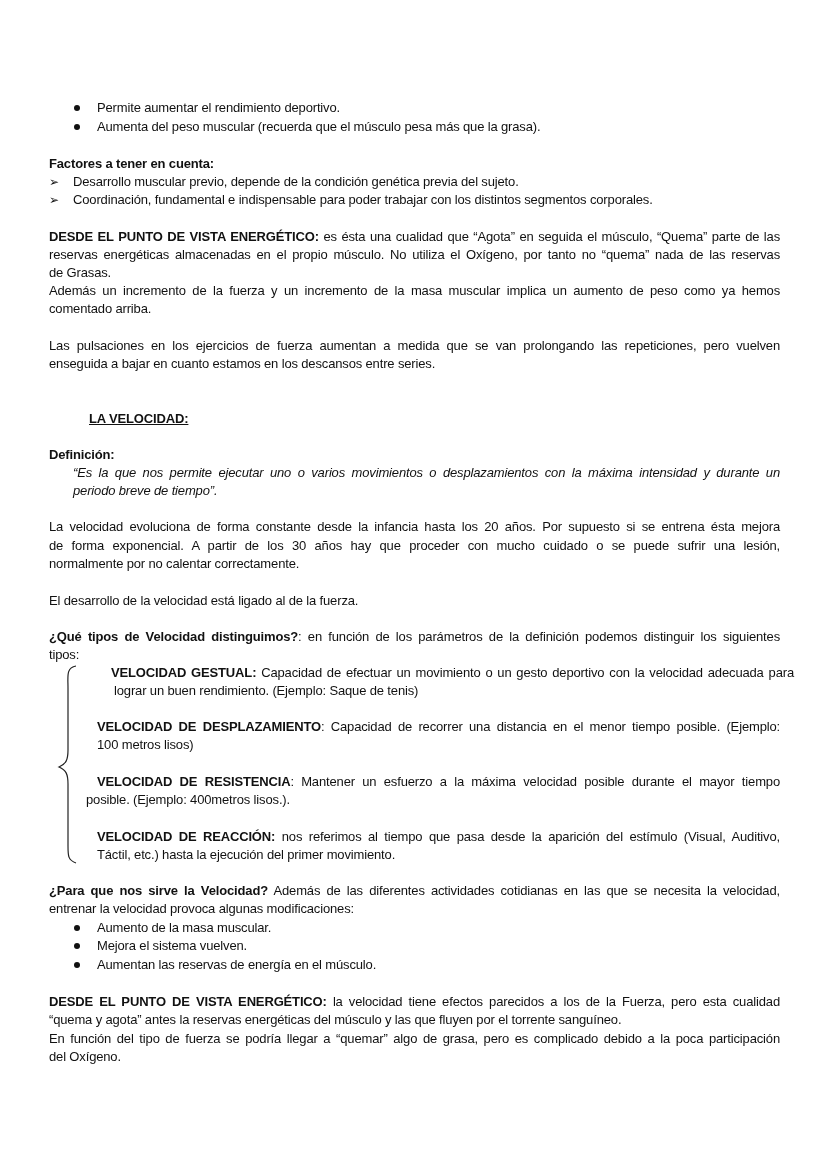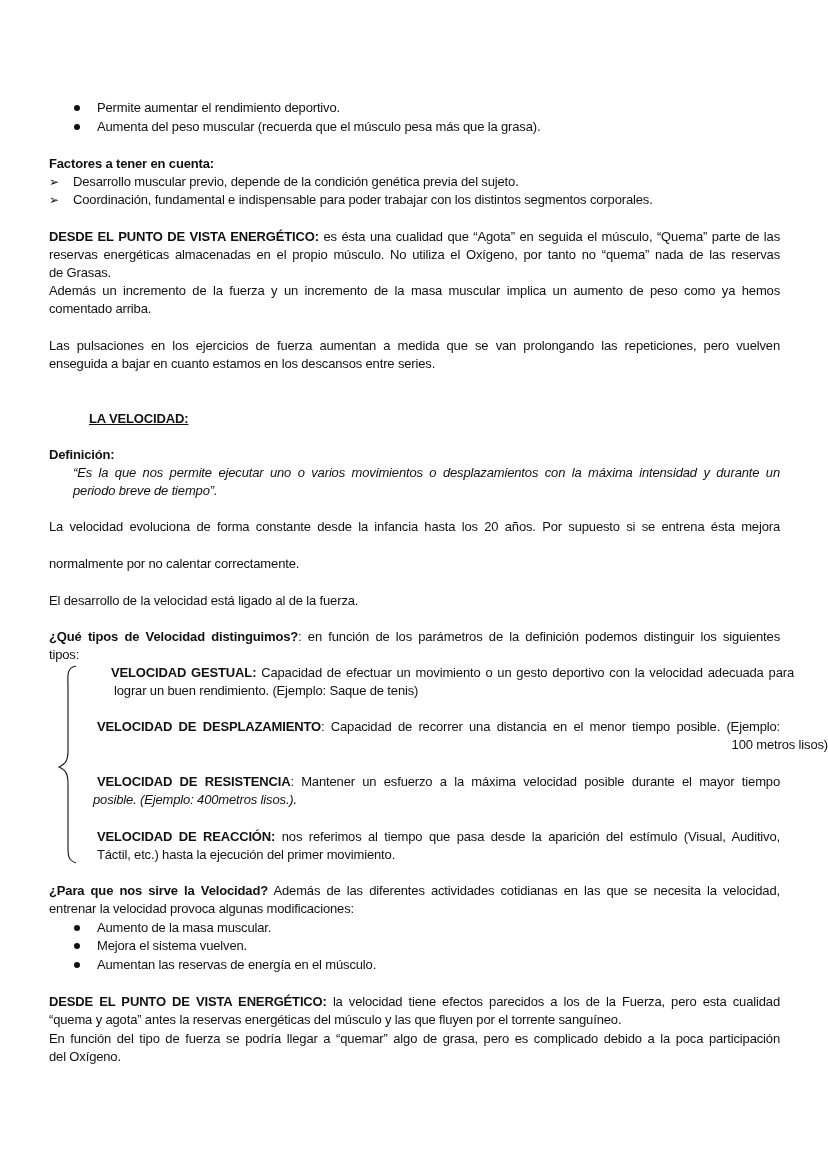--- a/index.html
+++ b/index.html
@@ -52,39 +52,40 @@
 
   <div class="line just" style="top:337px;">Las pulsaciones en los ejercicios de fuerza aumentan a medida que se van prolongando las repeticiones, pero vuelven</div>
   <div class="line" style="top:355px;">enseguida a bajar en cuanto estamos en los descansos entre series.</div>
 
   <div class="line b u" style="top:410px;">LA VELOCIDAD:</div>
   <div class="line b" style="top:446px;">Definición:</div>
   <div class="line it just" style="left:73px; width:707px; top:464px;">“Es la que nos permite ejecutar uno o varios movimientos o desplazamientos con la máxima intensidad y durante un</div>
   <div class="line it" style="left:73px; top:482px;">periodo breve de tiempo”.</div>
 
   <div class="line just" style="top:518px;">La velocidad evoluciona de forma constante desde la infancia hasta los 20 años. Por supuesto si se entrena ésta mejora</div>
+  <div class="line just" style="top:537px;">de forma exponencial. A partir de los 30 años hay que proceder con mucho cuidado o se puede sufrir una lesión,</div>
   <div class="line" style="top:555px;">normalmente por no calentar correctamente.</div>
 
   <div class="line" style="top:592px;">El desarrollo de la velocidad está ligado al de la fuerza.</div>
 
   <div class="line just" style="top:628px;"><b>¿Qué tipos de Velocidad distinguimos?</b><span>: en función de los parámetros de la definición podemos distinguir los siguientes</span></div>
   <div class="line" style="top:646px;">tipos:</div>
 
   <svg class="brace" viewBox="0 0 24 200">
     <path d="M20 2 C10 4, 12 12, 12 24 L12 86 C12 96, 10 100, 3 103 C10 106, 12 110, 12 120 L12 182 C12 192, 12 196, 20 199" fill="none" stroke="#222" stroke-width="1.2"></path>
   </svg>
 
   <div class="line just" style="left:111px; width:683px; top:664px;"><b>VELOCIDAD GESTUAL:</b><span> Capacidad de efectuar un movimiento o un gesto deportivo con la velocidad adecuada para</span></div>
   <div class="line" style="left:91px; top:682px;margin-left:23px;">lograr un buen rendimiento. (Ejemplo: Saque de tenis)</div>
 
   <div class="line just" style="left:97px; width:683px; top:718px;"><b>VELOCIDAD DE DESPLAZAMIENTO</b><span>: Capacidad de recorrer una distancia en el menor tiempo posible. (Ejemplo:</span></div>
-  <div class="line" style="left:97px; top:736px;text-align:right;">100 metros lisos)</div>
+  <div class="line" style="left:97px; top:736px;">100 metros lisos)</div>
 
   <div class="line just" style="left:97px; width:683px; top:773px;"><b>VELOCIDAD DE RESISTENCIA</b><span>: Mantener un esfuerzo a la máxima velocidad posible durante el mayor tiempo</span></div>
-  <div class="line" style="left:93px; top:791px;font-style:italic;">posible. (Ejemplo: 400metros lisos.).</div>
+  <div class="line" style="left:86px; top:791px;">posible. (Ejemplo: 400metros lisos.).</div>
 
   <div class="line just" style="left:97px; width:683px; top:828px;"><b>VELOCIDAD DE REACCIÓN:</b><span> nos referimos al tiempo que pasa desde la aparición del estímulo (Visual, Auditivo,</span></div>
   <div class="line" style="left:97px; top:846px;">Táctil, etc.) hasta la ejecución del primer movimiento.</div>
 
   <div class="line just" style="top:882px;"><b>¿Para que nos sirve la Velocidad?</b><span> Además de las diferentes actividades cotidianas en las que se necesita la velocidad,</span></div>
   <div class="line" style="top:900px;">entrenar la velocidad provoca algunas modificaciones:</div>
 
   <span class="bullet-dot" style="top:925px;"></span>
   <div class="line" style="left:97px; top:919px;">Aumento de la masa muscular.</div>
   <span class="bullet-dot" style="top:943px;"></span>

